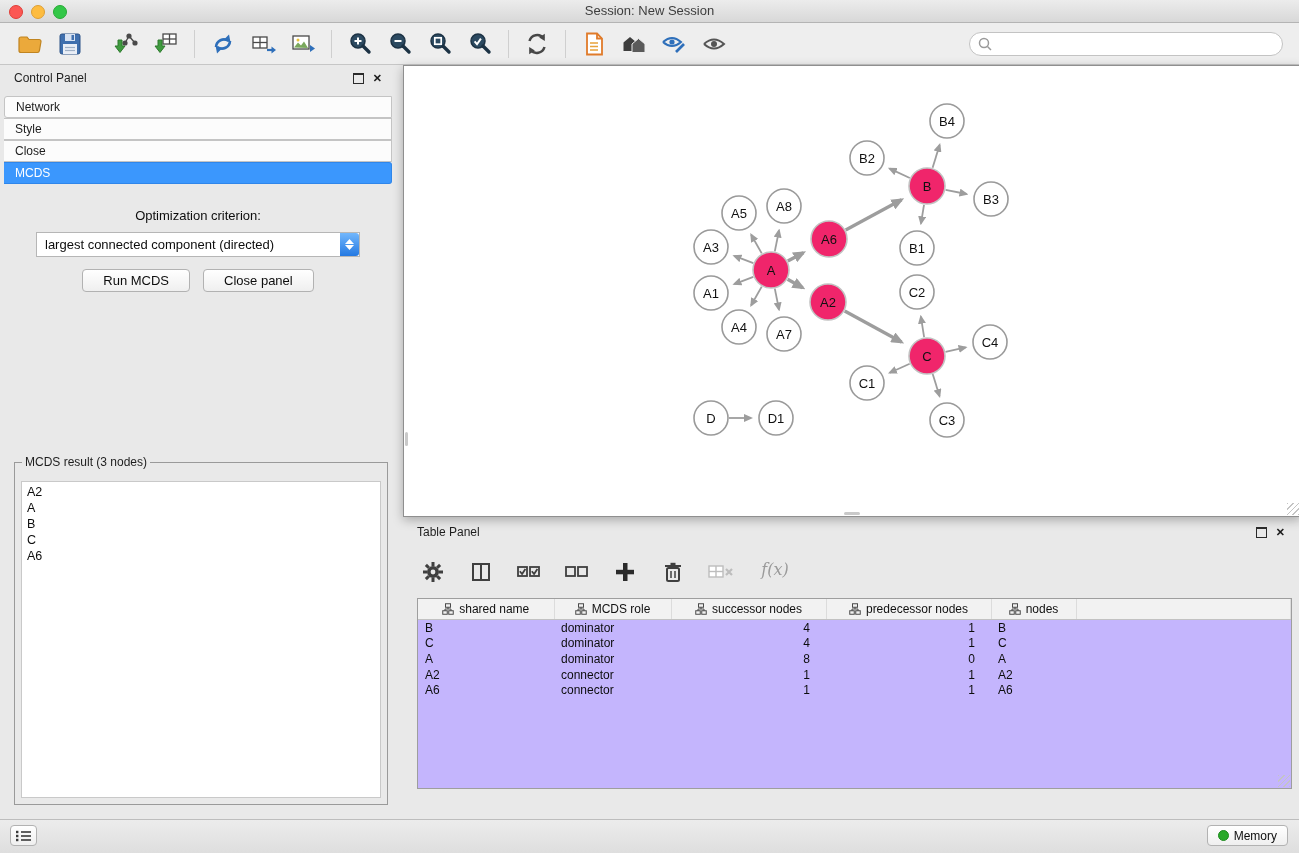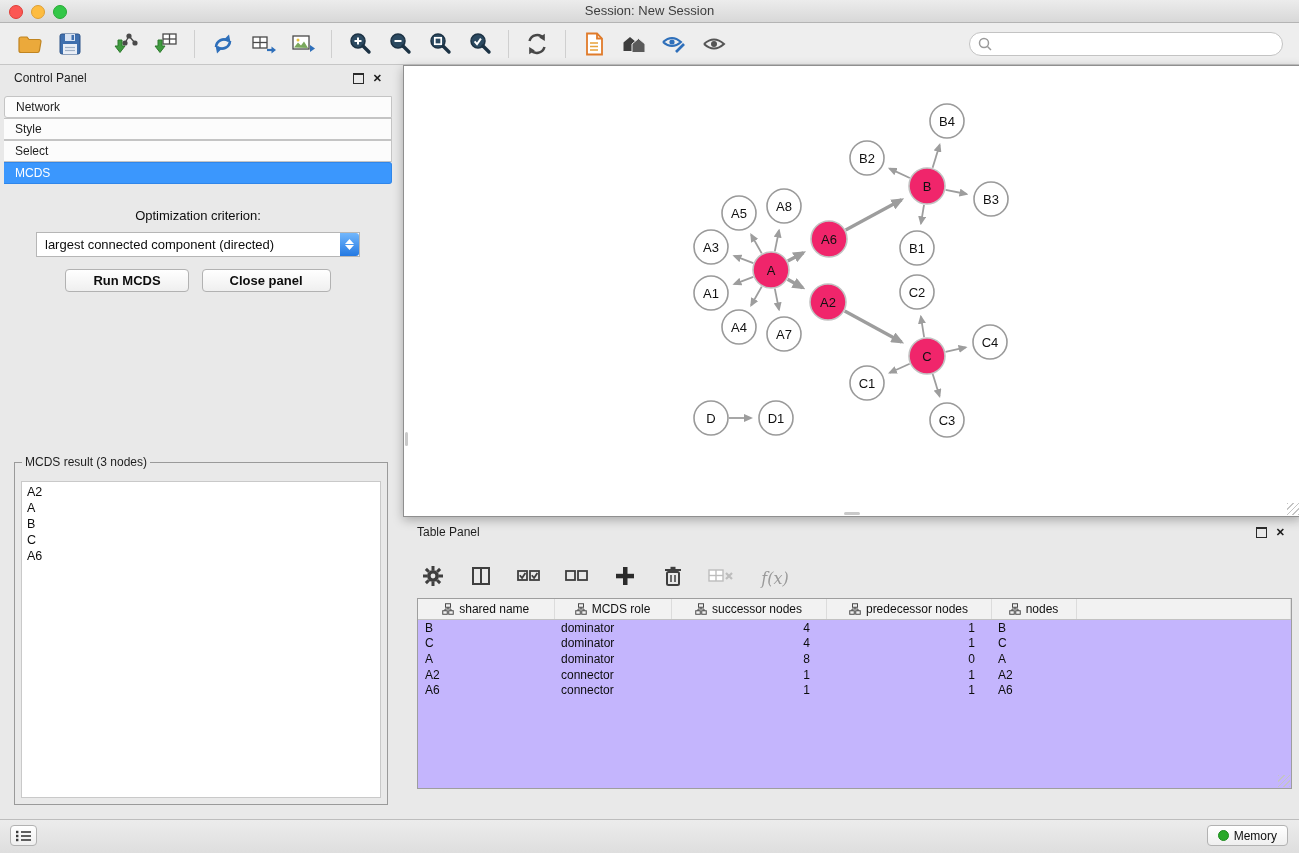--- a/index.html
+++ b/index.html
@@ -56,22 +56,22 @@
     border-radius:0;position:relative;display:flex;align-items:center;
     padding-left:8px;font-size:13px;color:#0d0d0d;
   }
   .dropdown-stepper{
     position:absolute;right:0;top:0;bottom:0;width:19px;border-radius:0 3px 3px 0;
     background:linear-gradient(#72b7fc,#2479e2);display:flex;flex-direction:column;
     align-items:center;justify-content:center;gap:1px;
   }
   .btn-row{display:flex;justify-content:center;gap:13px;margin-top:12px;}
   .push-btn{
-    font-size:13px;padding:3px 27px;background:linear-gradient(#ffffff,#efefef);
-    border:1px solid #b2b2b2;border-radius:4px;color:#0d0d0d;font-family:"Liberation Sans",sans-serif;font-weight:bold;
+    font-size:13px;padding:3px 20px;background:linear-gradient(#ffffff,#efefef);
+    border:1px solid #b2b2b2;border-radius:4px;color:#0d0d0d;font-family:"Liberation Sans",sans-serif;
   }
   .mcds-fieldset{
     position:absolute;left:10px;top:389px;width:366px;height:342px;
     border:1px solid #9a9a9a;padding:3px;margin:0;
   }
   .mcds-fieldset legend{font-size:12px;color:#1e1e1e;padding:0 3px;margin-left:4px;}
   .result-list{
     position:absolute;left:6px;right:6px;top:12px;bottom:6px;background:#fff;
     border:1px solid #c9c9c9;overflow:hidden;padding:2px 0;
   }
@@ -87,21 +87,21 @@
   .nw-content{position:absolute;left:0;top:22px;right:0;bottom:0;background:#fff;overflow:hidden;}
   .vthumb{position:absolute;left:1px;top:344px;width:3px;height:14px;background:#c9c9c9;border-radius:2px;}
   .hthumb{position:absolute;left:440px;bottom:1px;height:3px;width:16px;background:#c9c9c9;border-radius:2px;}
   .grip{
     position:absolute;right:1px;bottom:1px;width:12px;height:12px;
     background:repeating-linear-gradient(135deg,#c4c4c4 0 1px,transparent 1px 4px);
   }
   
   .table-panel{position:absolute;left:403px;top:520px;width:896px;height:296px;}
   .tp-toolbar{position:absolute;left:16px;top:34px;height:40px;display:flex;align-items:center;gap:20px;}
-  .tp-btn{border:none;background:transparent;padding:0;display:flex;align-items:flex-end;justify-content:center;width:28px;height:28px;}
+  .tp-btn{border:none;background:transparent;padding:0;display:flex;align-items:flex-start;justify-content:center;width:28px;height:28px;}
   .fx-label{font-family:"DejaVu Serif",serif;font-style:italic;font-size:16px;color:#9a9a9a;}
   .table-container{
     position:absolute;left:14px;right:7px;top:78px;height:189px;
     background:#c4b5fd;border:1px solid #9e9e9e;overflow:hidden;
   }
   table.data-table{border-collapse:collapse;table-layout:fixed;width:100%;font-size:12px;}
   .data-table th{
     background:#f2f2f2;font-weight:normal;height:20px;
     border-right:1px solid #dcdcdc;border-bottom:1px solid #c2c2c2;padding:0;
   }
@@ -280,21 +280,21 @@
   <div class="panel-header">
     <span class="panel-title">Control Panel</span>
     <span class="panel-controls">
       <span class="mini-float"></span>
       <span class="mini-close">✕</span>
     </span>
   </div>
   <div class="cp-tabs">
       <span class="seg-tab">Network</span>
       <span class="seg-tab">Style</span>
-      <span class="seg-tab">Select</span>
+      <span class="seg-tab">Close</span>
       <span class="seg-tab active">MCDS</span>
     </div>
   <div class="opt-label">Optimization criterion:</div>
   <div class="dropdown">
     <span>largest connected component (directed)</span>
     <span class="dropdown-stepper">
       <svg width="9" height="5" viewBox="0 0 9 5">
           <polygon points="4.5,0 9,5 0,5" fill="#fff"></polygon>
         </svg>
       <svg width="9" height="5" viewBox="0 0 9 5">

